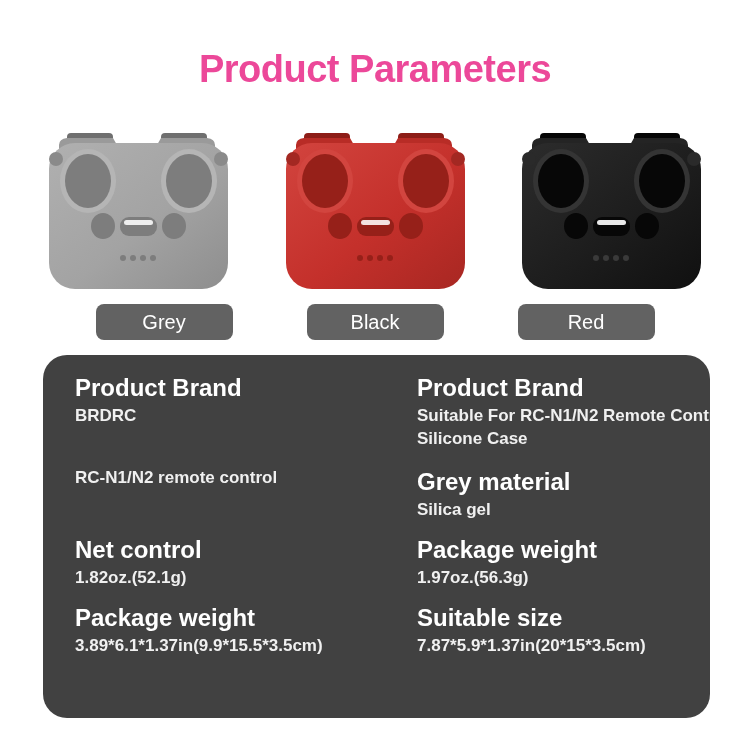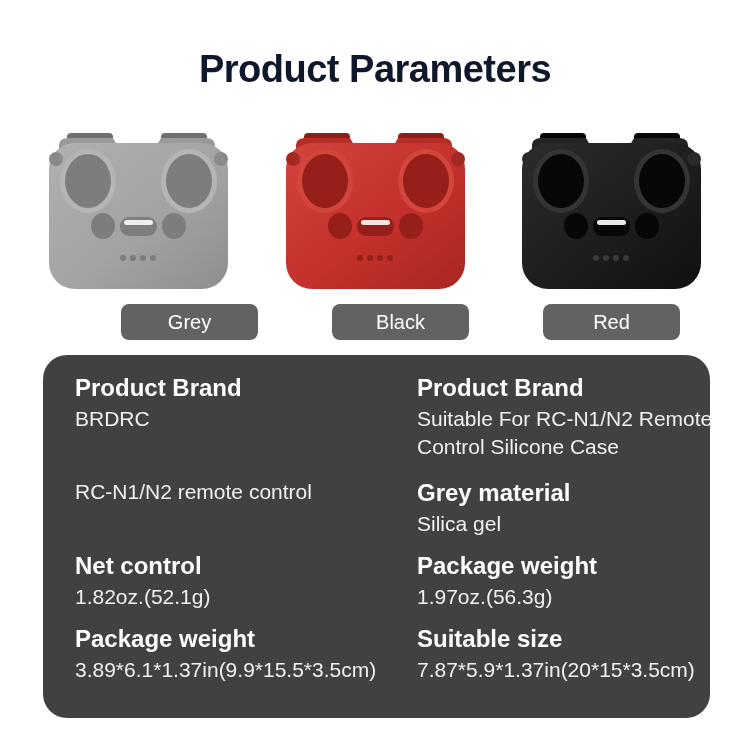--- a/index.html
+++ b/index.html
@@ -12,21 +12,21 @@
   }
 
   
   .page-title{
     position:absolute;
     top:48px;left:0;width:750px;
     text-align:center;
     font-size:38px;
     font-weight:bold;
     letter-spacing:-0.5px;
-    color:#0f172a;
+    color:#ec4899;
   }
 
   
   .product-row{
     position:absolute;
     top:127px;left:0;width:750px;height:172px;
     display:flex;
     justify-content:space-between;
     padding:0 33px;
     box-sizing:border-box;
@@ -41,21 +41,21 @@
     position:absolute;
     left:0;top:0;
     width:211px;height:168px;
   }
 
   
   .labels-row{
     position:absolute;
     top:304px;left:0;width:750px;height:36px;
     display:flex;
-    justify-content:flex-end;
+    justify-content:center;
     padding:0 33px;
     box-sizing:border-box;
   }
   .color-label{
     width:137px;height:36px;
     background:#626262;
     border-radius:8px;
     color:#ffffff;
     font-size:20px;
     display:flex;
@@ -93,22 +93,22 @@
   .spec-key{
     color:#ffffff;
     font-size:24px;
     font-weight:bold;
     line-height:1.22;
     margin-bottom:3px;
     white-space:nowrap;
   }
   .spec-val{
     color:#f0f0f0;
-    font-size:21px;
-    font-weight:normal;
+    font-size:17px;
+    font-weight:bold;
     line-height:1.32;
     margin-bottom:13px;
   }
   .spec-val.two-line{
     margin-bottom:17px;
   }
 </style>
 </head>
 <body>
 

